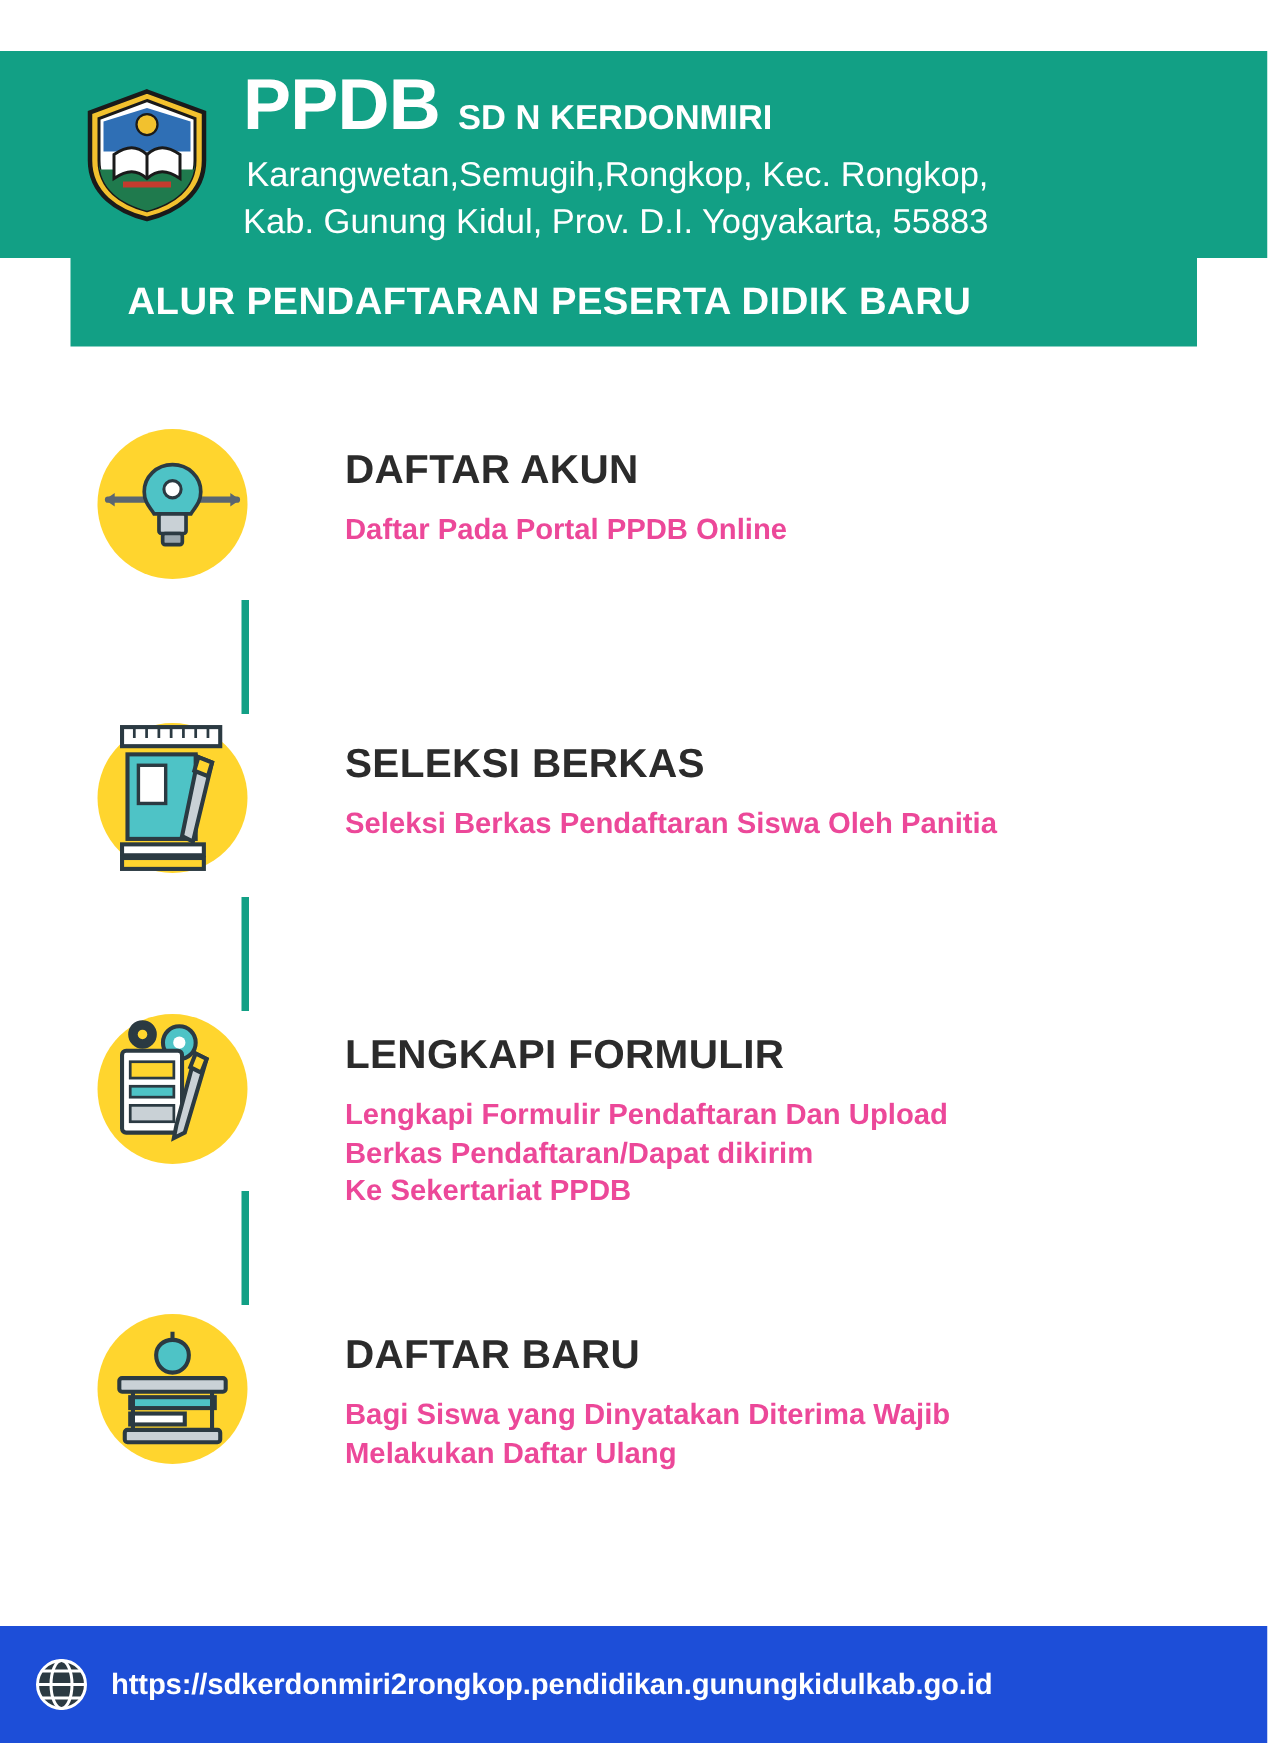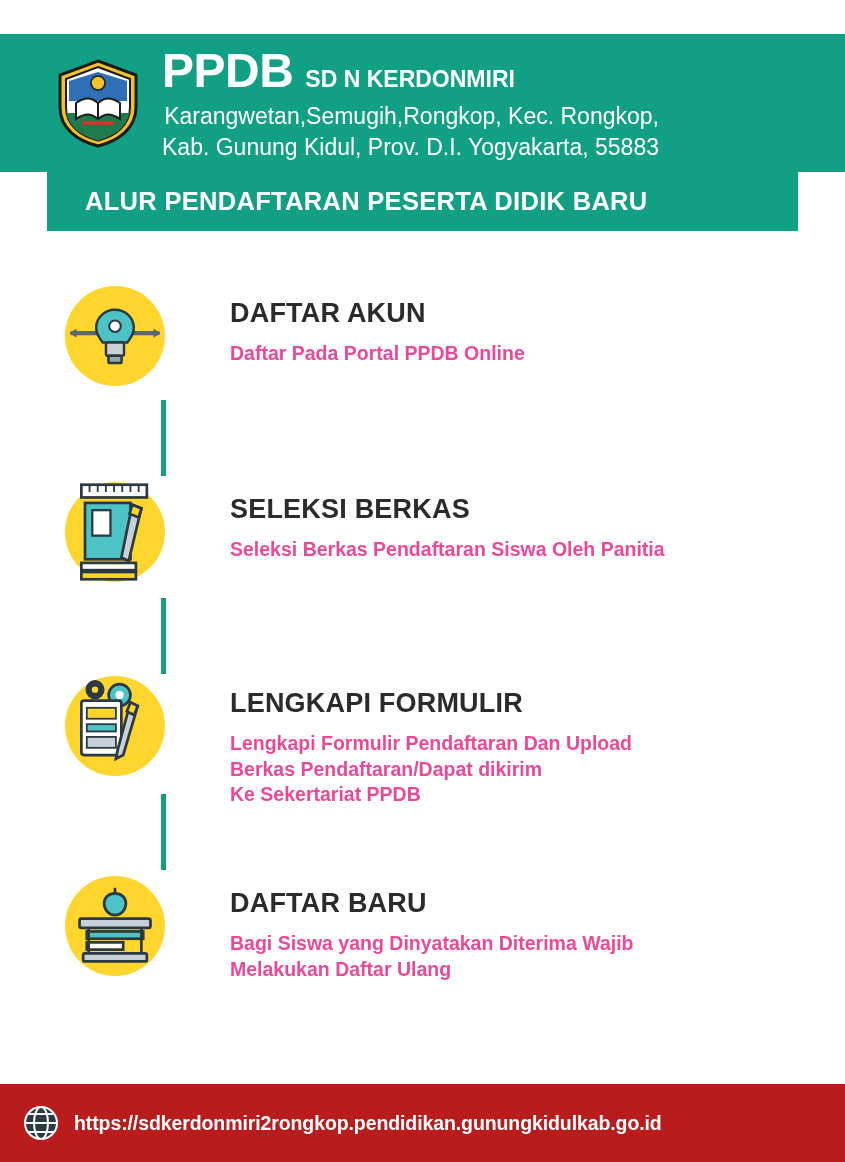--- a/index.html
+++ b/index.html
@@ -137,21 +137,21 @@
     width: 5px;
     background: #12a085;
   }
 
   
   .footer {
     position: absolute;
     bottom: 0; left: 0;
     width: 845px;
     height: 78px;
-    background: #b91c1c;
+    background: #1d4ed8;
     display: flex;
     align-items: center;
   }
   .footer-icon {
     margin-left: 22px;
     margin-right: 14px;
     display: flex;
     align-items: center;
     flex: none;
   }

